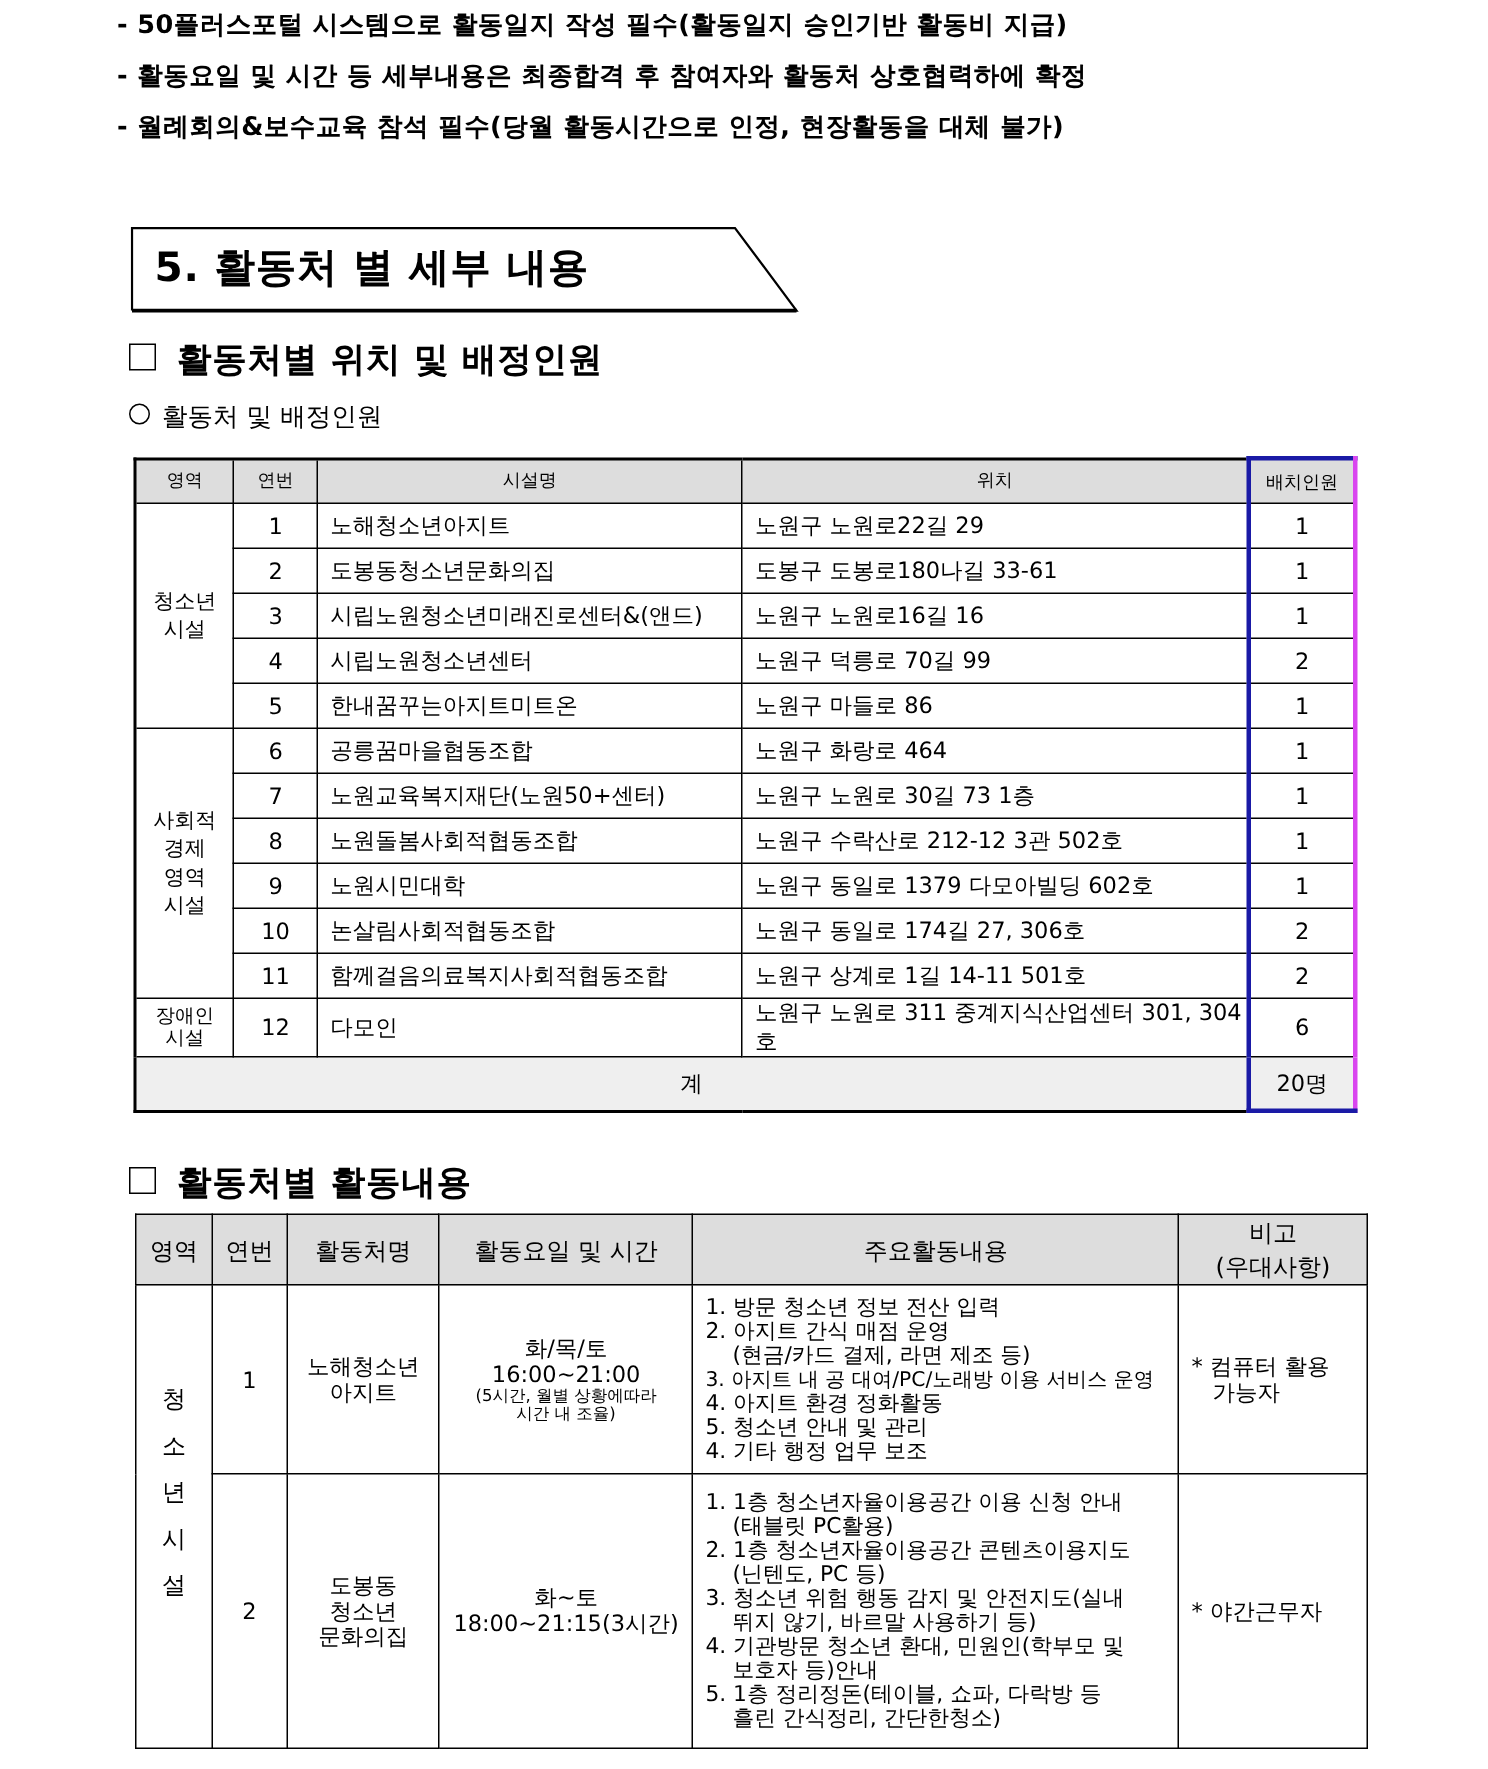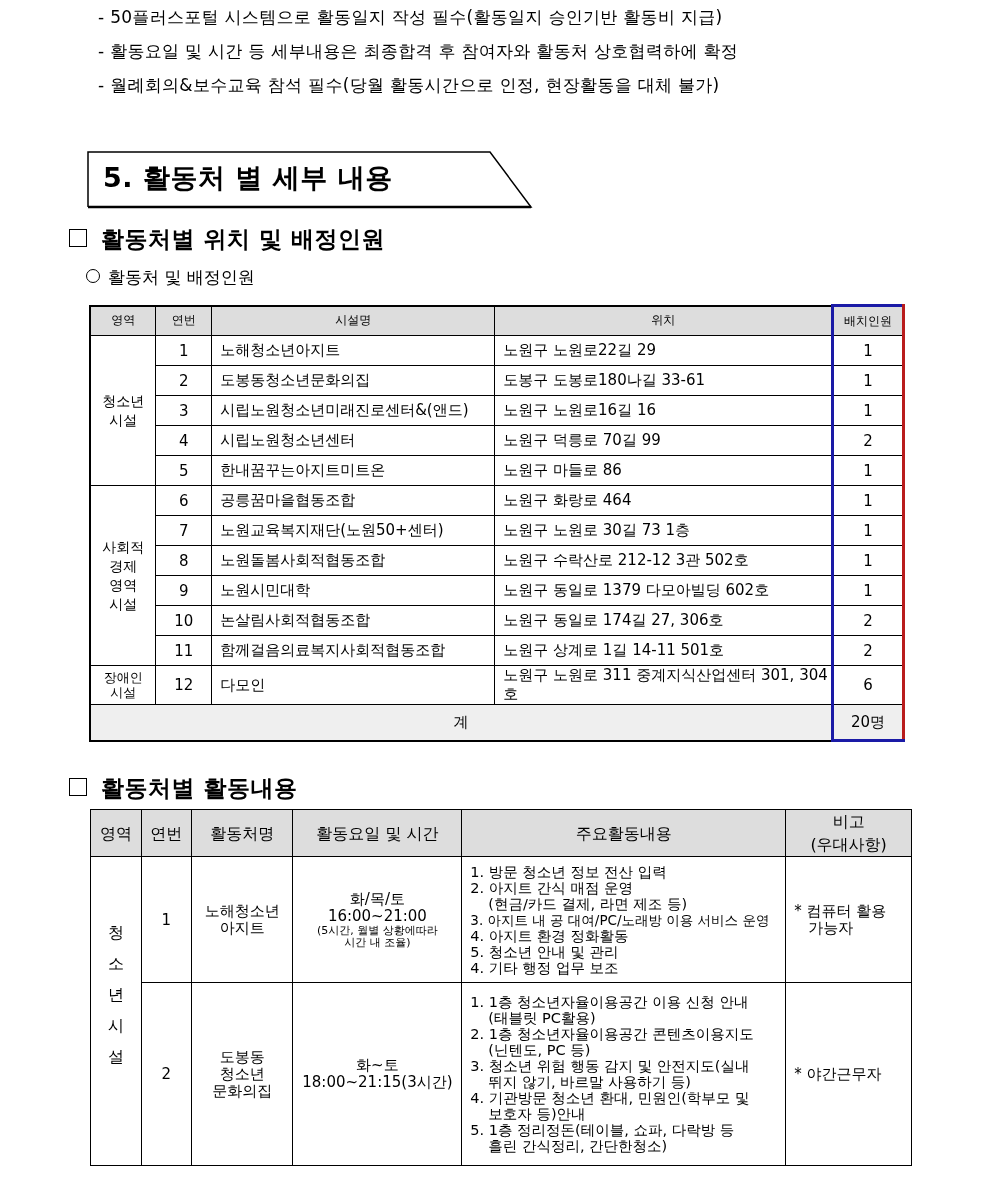--- a/index.html
+++ b/index.html
@@ -1,40 +1,40 @@
 <!DOCTYPE html>
 <html><head>
 <meta charset="utf-8">
 <style>
   html, body { margin:0; padding:0; background:#ffffff; }
   body { width:992px; height:1179px; position:relative; overflow:hidden;
          font-family:"DejaVu Sans", "Liberation Sans", sans-serif; color:#000; }
-  .bullets { position:absolute; left:98px; top:4px; }
+  .bullets { position:absolute; left:78px; top:4px;font-weight:bold; }
   .bullet-line { font-size:17px; height:34px; line-height:26px; white-space:nowrap; letter-spacing:0.3px; }
 
   .sec-header { position:absolute; left:87px; top:151px; width:440px; height:57px; }
   .sec-header svg { position:absolute; left:0; top:0; }
   .sec-header .title { position:absolute; left:16px; top:9px; font-size:27px; font-weight:bold; letter-spacing:0.5px; }
 
-  .h2 { position:absolute; left:69px; font-size:23px; font-weight:bold; white-space:nowrap; letter-spacing:0.5px; }
+  .h2 { position:absolute; left:86px; font-size:23px; font-weight:bold; white-space:nowrap; letter-spacing:0.5px; }
   .h2 .box { display:inline-block; width:16px; height:16px; border:1.5px solid #000; vertical-align:middle; margin-right:14px; position:relative; top:-3px; }
   .h3 { position:absolute; left:86px; top:266px; font-size:17px; white-space:nowrap; }
   .h3 .circle { display:inline-block; width:12px; height:12px; border:1.2px solid #000; border-radius:50%; vertical-align:middle; margin-right:8px; position:relative; top:-2px; }
 
   
   table { border-collapse:collapse; position:absolute; }
   .t1 { left:89px; top:304px; width:816px; }
   .t1 td, .t1 th { border:1px solid #000; padding:0; font-size:15px; }
   .t1 th { background:#dddddd; font-weight:normal; font-size:12px; height:28px; }
   .t1 td { height:29px; }
   .t1 .c { text-align:center; }
   .t1 .l { text-align:left; padding-left:8px; }
   .t1 .area { text-align:center; font-size:14px; line-height:19px; }
   .t1 .sumrow td { background:#efefef; height:34px; }
-  .t1 .blue { border-left:3px solid #1a1aa6; border-right:3px solid #b91c1c; }
+  .t1 .blue { border-left:3px solid #1a1aa6; border-right:3px solid #d946ef; }
   .t1 .blue-top { border-top:3px solid #1a1aa6; }
   .t1 .blue-bot { border-bottom:3px solid #1a1aa6; }
   .t1 .outer-l { border-left:2px solid #000; }
   .t1 .outer-t { border-top:2px solid #000; }
   .t1 .outer-b { border-bottom:2px solid #000; }
 
   
   .t2 { left:90px; top:809px; width:822px; }
   .t2 td, .t2 th { border:1px solid #000; padding:0; }
   .t2 th { background:#dddddd; font-weight:normal; font-size:16px; height:46px; line-height:23px; }

